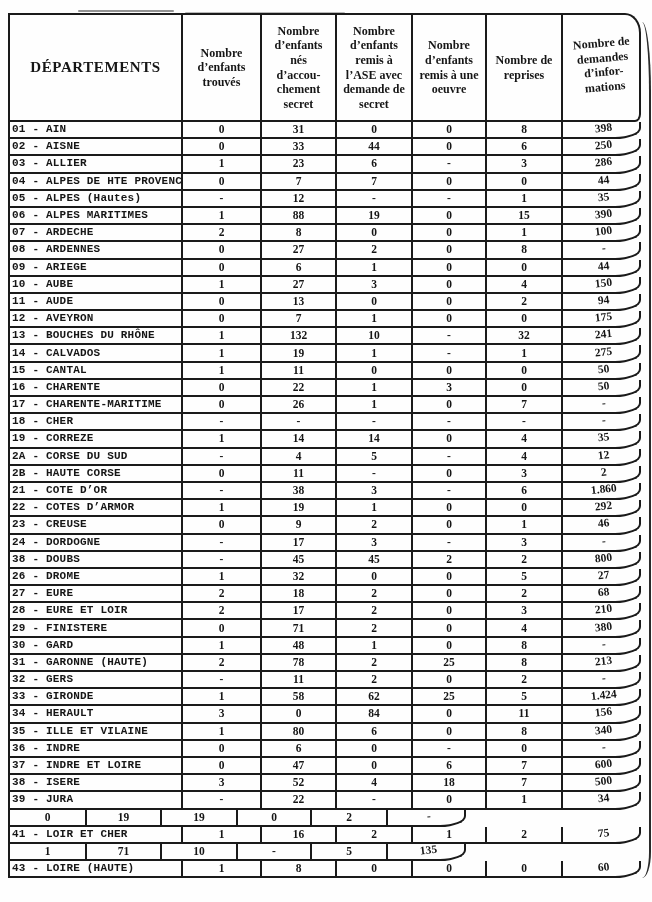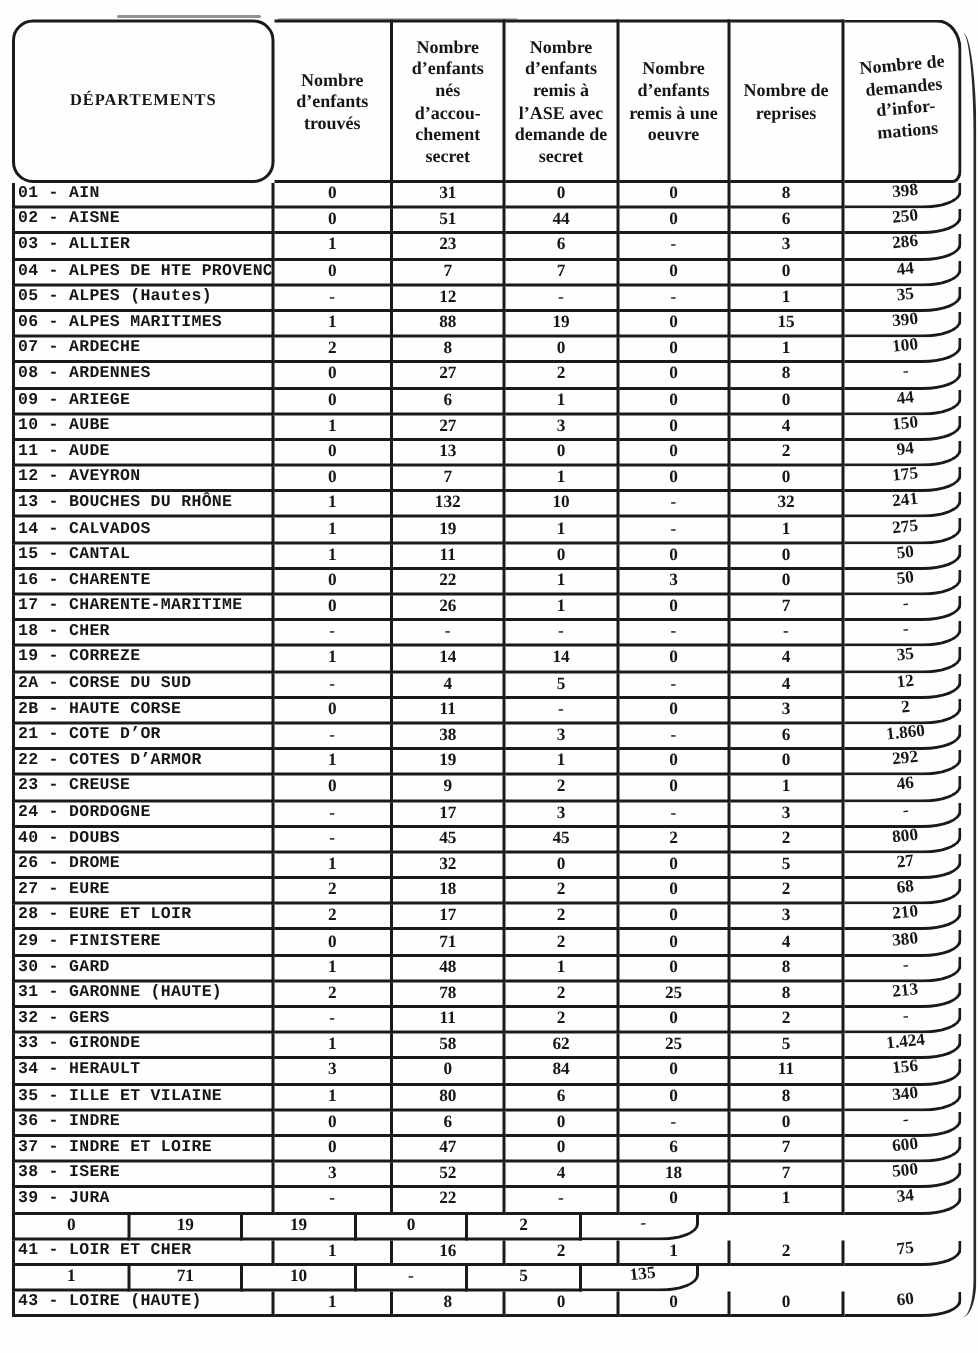--- a/index.html
+++ b/index.html
@@ -36,21 +36,21 @@
 
   
   .header-row .cell{
     border-top:2px solid #1a1a1a;
     height:109px;
     font-weight:bold;
     font-size:12px;line-height:1.22;
     text-align:center;
     white-space:pre-line;
   }
-  .header-row .col-dept{font-size:11px;letter-spacing:.6px;border-radius:14px;}
+  .header-row .col-dept{font-size:15px;letter-spacing:.6px;}
   .header-row .col-6{
     border-top-right-radius:16px 20px;
     border-bottom-right-radius:6px 8px;
   }
   .header-row .col-6 .hlabel{transform:rotate(-5deg) translate(2px,-2px);}
 
   
   .body-row .cell{
     height:17.2px;
     font-weight:bold;
@@ -146,21 +146,21 @@
           <div class="cell col-6">
             <span>398</span>
           </div>
         </div>
         <div class="row body-row">
           <div class="cell col-dept">02 - AISNE</div>
           <div class="cell col-1">
             <span>0</span>
           </div>
           <div class="cell col-2">
-            <span>51</span>
+            <span>33</span>
           </div>
           <div class="cell col-3">
             <span>44</span>
           </div>
           <div class="cell col-4">
             <span>0</span>
           </div>
           <div class="cell col-5">
             <span>6</span>
           </div>
@@ -645,21 +645,21 @@
             <span>-</span>
           </div>
           <div class="cell col-5">
             <span>3</span>
           </div>
           <div class="cell col-6">
             <span>-</span>
           </div>
         </div>
         <div class="row body-row">
-          <div class="cell col-dept">40 - DOUBS</div>
+          <div class="cell col-dept">38 - DOUBS</div>
           <div class="cell col-1">
             <span>-</span>
           </div>
           <div class="cell col-2">
             <span>45</span>
           </div>
           <div class="cell col-3">
             <span>45</span>
           </div>
           <div class="cell col-4">

